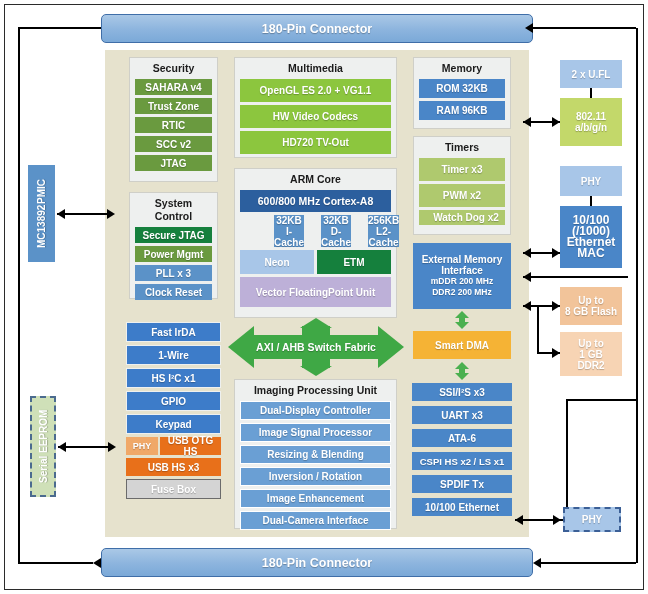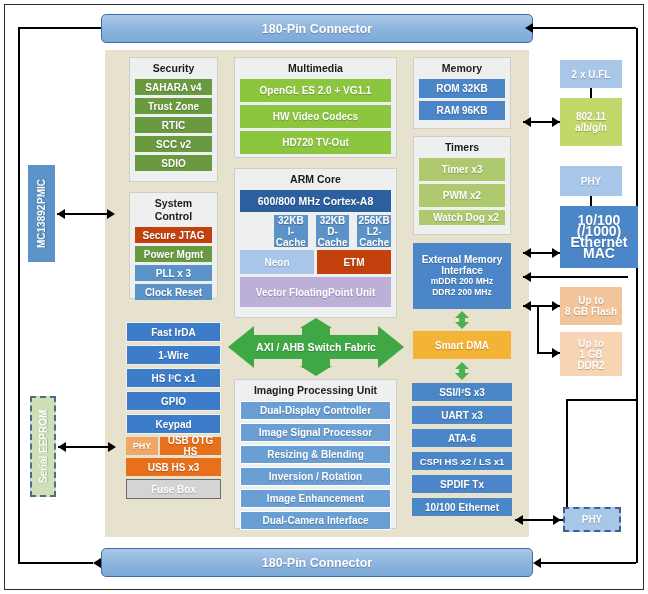--- a/index.html
+++ b/index.html
@@ -30,21 +30,21 @@
 
   .blk{color:#ffffff;font-weight:bold;text-align:center;
     display:flex;align-items:center;justify-content:center;
     line-height:11px;font-size:10px;margin-bottom:3px;
     text-shadow:0 1px 1px rgba(0,0,0,.25);}
   .blk:last-child{margin-bottom:0;}
 
   .green{background:#6a9a3f;}
   .lgreen{background:#8cc63e;}
   .olive{background:#afc96e;}
-  .grey{background:#c2410c;}
+  .grey{background:#15803d;}
   .blue{background:#3d7cc9;}
   .midblue{background:#4a86c8;}
   .steel{background:#5b92c8;}
   .softblue{background:#6a9fd4;}
   .paleblue{background:#a8c6e8;color:#ffffff;}
   .lavender{background:#bdb0d8;}
   .orange{background:#e8701a;}
   .lorange{background:#f0a868;}
   .amber{background:#f5b335;}
   .fuse{background:#d4d4d4;color:#ffffff;border:1px solid #6b6b6b;text-align:right;}
@@ -104,21 +104,21 @@
 <div class="abs hline" style="left:58px;top:446px;width:56px;"></div>
 <div class="abs ar-r" style="left:108px;top:442px;"></div>
 <div class="abs ar-l" style="left:58px;top:442px;"></div>
 
 <div class="abs group" style="left:129px;top:57px;width:89px;height:125px;">
   <div class="group-title">Security</div>
   <div class="blk green" style="height:16px;">SAHARA v4</div>
   <div class="blk green" style="height:16px;">Trust Zone</div>
   <div class="blk green" style="height:16px;">RTIC</div>
   <div class="blk green" style="height:16px;">SCC v2</div>
-  <div class="blk green" style="height:16px;">SDIO</div>
+  <div class="blk green" style="height:16px;">JTAG</div>
 </div>
 
 <div class="abs group" style="left:129px;top:192px;width:89px;height:107px;">
   <div class="group-title">System Control</div>
   <div class="blk grey" style="height:16px;">Secure JTAG</div>
   <div class="blk green" style="height:16px;">Power Mgmt</div>
   <div class="blk steel" style="height:16px;">PLL x 3</div>
   <div class="blk steel" style="height:16px;">Clock Reset</div>
 </div>
 
@@ -139,21 +139,21 @@
 <div class="abs group" style="left:234px;top:57px;width:163px;height:101px;">
   <div class="group-title">Multimedia</div>
   <div class="blk lgreen" style="height:23px;">OpenGL ES 2.0 + VG1.1</div>
   <div class="blk lgreen" style="height:23px;">HW Video Codecs</div>
   <div class="blk lgreen" style="height:23px;">HD720 TV-Out</div>
 </div>
 
 <div class="abs group" style="left:234px;top:168px;width:163px;height:150px;">
   <div class="group-title">ARM Core</div>
   <div class="blk navy" style="height:22px;font-size:10.5px;">600/800 MHz Cortex-A8</div>
-  <div style="display:flex;gap:8px;margin-bottom:3px;margin-left:34px;">
+  <div style="display:flex;gap:17px;margin-bottom:3px;margin-left:34px;">
     <div class="blk steel" style="height:32px;flex:1;flex-direction:column;margin-bottom:0;">
       <span>32KB</span>
       <span>I-Cache</span>
     </div>
     <div class="blk steel" style="height:32px;flex:1;flex-direction:column;margin-bottom:0;">
       <span>32KB</span>
       <span>D-Cache</span>
     </div>
     <div class="blk steel" style="height:32px;flex:1;flex-direction:column;margin-bottom:0;">
       <span>256KB</span>
@@ -246,21 +246,21 @@
   <span>802.11</span>
   <span>a/b/g/n</span>
 </div>
 <div class="abs hline" style="left:523px;top:121px;width:37px;"></div>
 <div class="abs ar-r" style="left:552px;top:117px;"></div>
 <div class="abs ar-l" style="left:523px;top:117px;"></div>
 
 <div class="abs blk paleblue" style="left:560px;top:166px;width:62px;height:30px;">PHY</div>
 <div class="abs vline" style="left:590px;top:196px;height:10px;"></div>
 
-<div class="abs blk midblue" style="left:560px;top:206px;width:78px;height:62px;flex-direction:column;font-size:14px;">
+<div class="abs blk midblue" style="left:560px;top:206px;width:62px;height:62px;flex-direction:column;font-size:12px;">
   <span>10/100</span>
   <span>(/1000)</span>
   <span>Ethernet</span>
   <span>MAC</span>
 </div>
 <div class="abs hline" style="left:523px;top:252px;width:37px;"></div>
 <div class="abs ar-r" style="left:552px;top:248px;"></div>
 <div class="abs ar-l" style="left:523px;top:248px;"></div>
 
 <div class="abs hline" style="left:523px;top:276px;width:105px;"></div>

